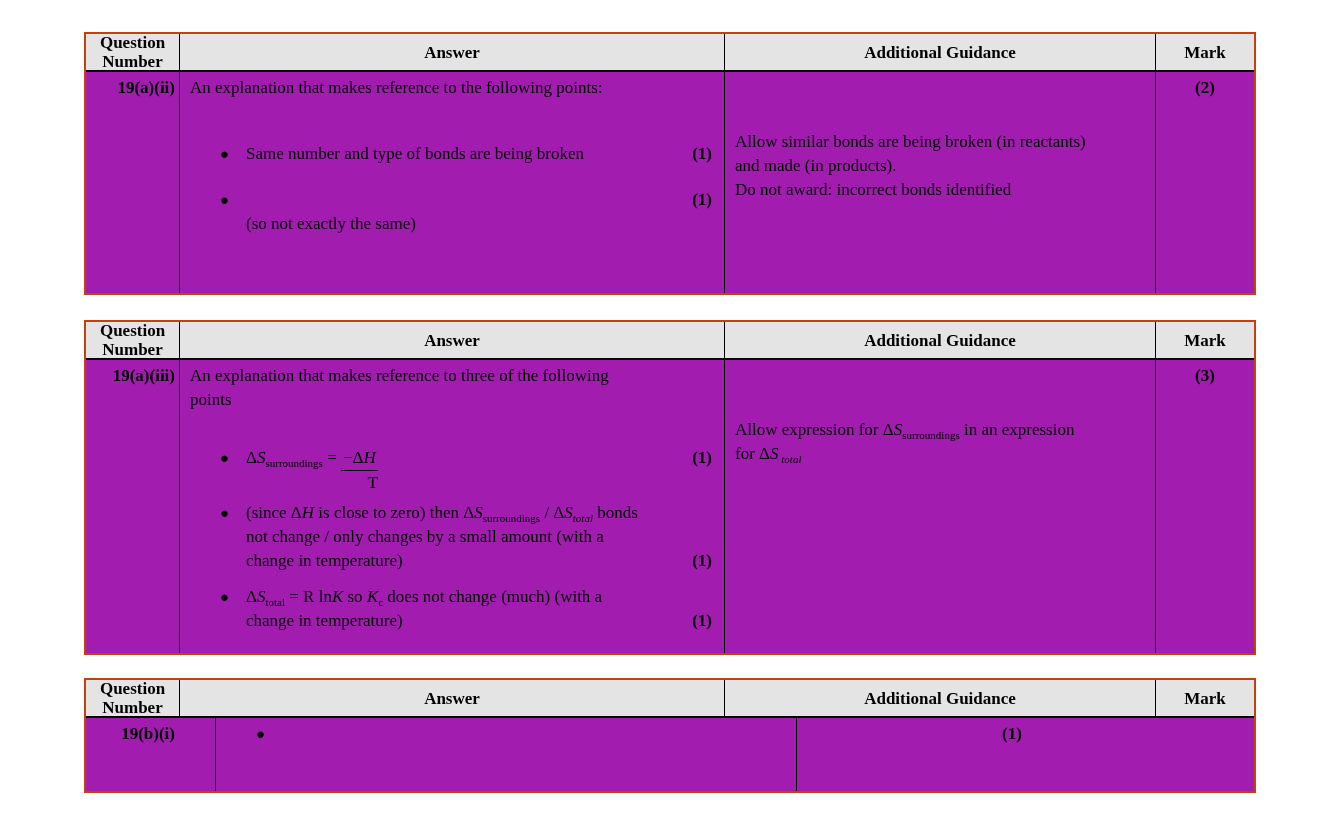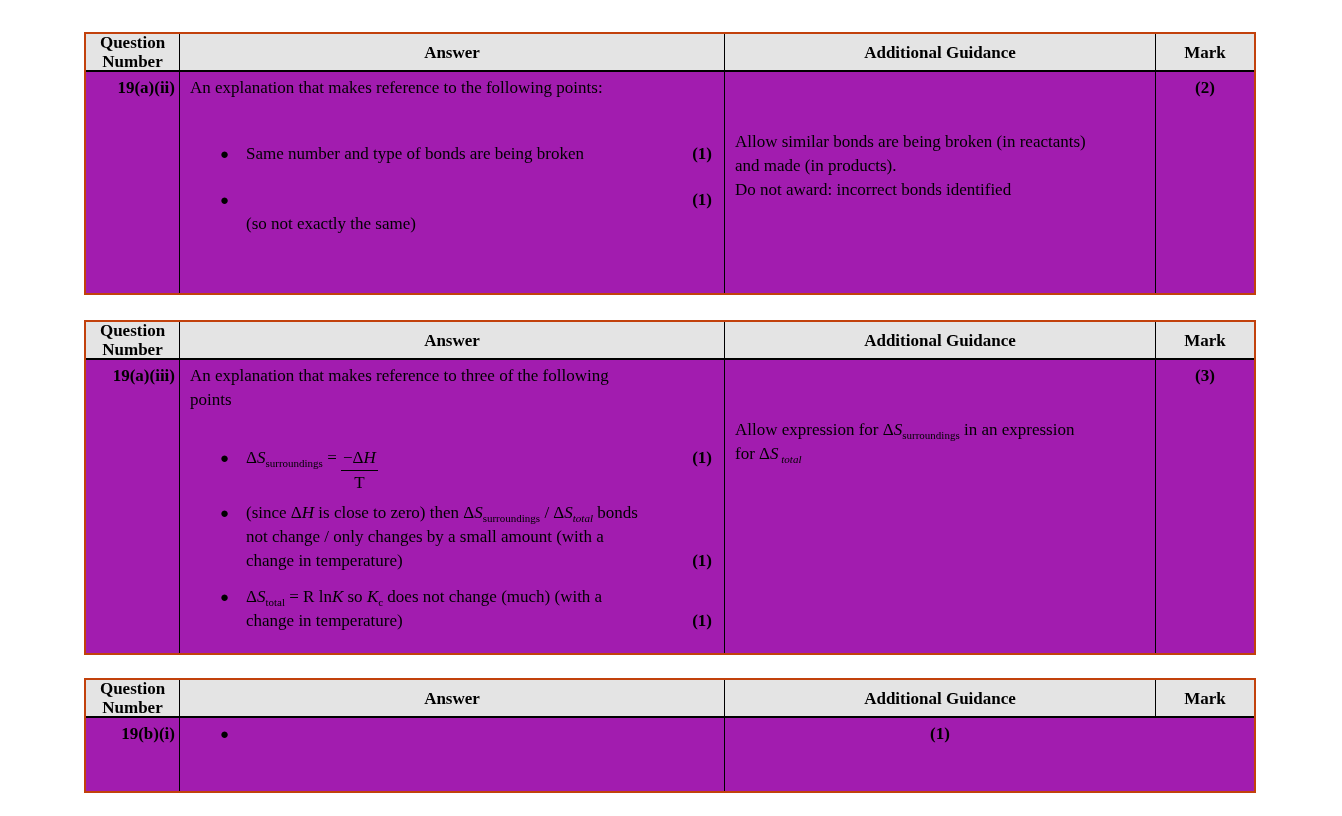--- a/index.html
+++ b/index.html
@@ -17,36 +17,36 @@
   .thead,.tbody{display:grid;grid-template-columns:93px 545px 431px auto;}
   .hcell{
     background:#e4e4e4;border-bottom:2px solid #000;
     font-weight:bold;text-align:center;
     display:flex;align-items:center;justify-content:center;
     height:38px;line-height:19px;white-space:pre-line;box-sizing:border-box;
   }
   .hcell + .hcell, .bcell + .bcell{border-left:1px solid #000;}
   .tbody.t1{min-height:221px;}
   .tbody.t2{min-height:272px;}
-  .tbody.t3{min-height:73px;}
+  .tbody.t3{min-height:73px;gap:36px;}
   .bcell{box-sizing:border-box;}
   .qcell{font-weight:bold;padding:4px 4px 4px 7px;text-align:right;}
   .acell{padding:4px 10px 20px 10px;}
   .gcell{padding:4px 10px 4px 10px;}
   .mcell{font-weight:bold;text-align:center;padding-top:4px;}
   .preline{white-space:pre-line;}
   .brow{display:flex;align-items:flex-start;padding-left:30px;}
   .dot{flex:none;width:26px;font-size:15px;}
   .btext{flex:0 1 auto;}
   .pt{flex:none;margin-left:auto;font-weight:bold;width:40px;text-align:right;padding-right:2px;}
   .pt-bottom{align-self:flex-end;}
   .sg-i{font-style:italic;}
   .sg-sub{font-size:11px;vertical-align:-4px;line-height:0;}
   .sg-subi{font-size:11px;vertical-align:-4px;line-height:0;font-style:italic;}
-  .frac{display:inline-block;text-align:center;vertical-align:top;}
+  .frac{display:inline-block;text-align:right;vertical-align:top;}
   .num{display:block;border-bottom:1px solid #000;padding:0 2px;}
   .den{display:block;}
   .gap-t1-bullet1{margin-top:42px;}
   .gap-t1-bullet2{margin-top:22px;}
   .gap-t1-guidance{margin-top:54px;}
   .gap-t2-eq{margin-top:34px;}
   .gap-t2-bullet2{margin-top:6px;}
   .gap-t2-bullet3{margin-top:12px;}
   .gap-t2-guidance2{margin-top:54px;}
 </style>

